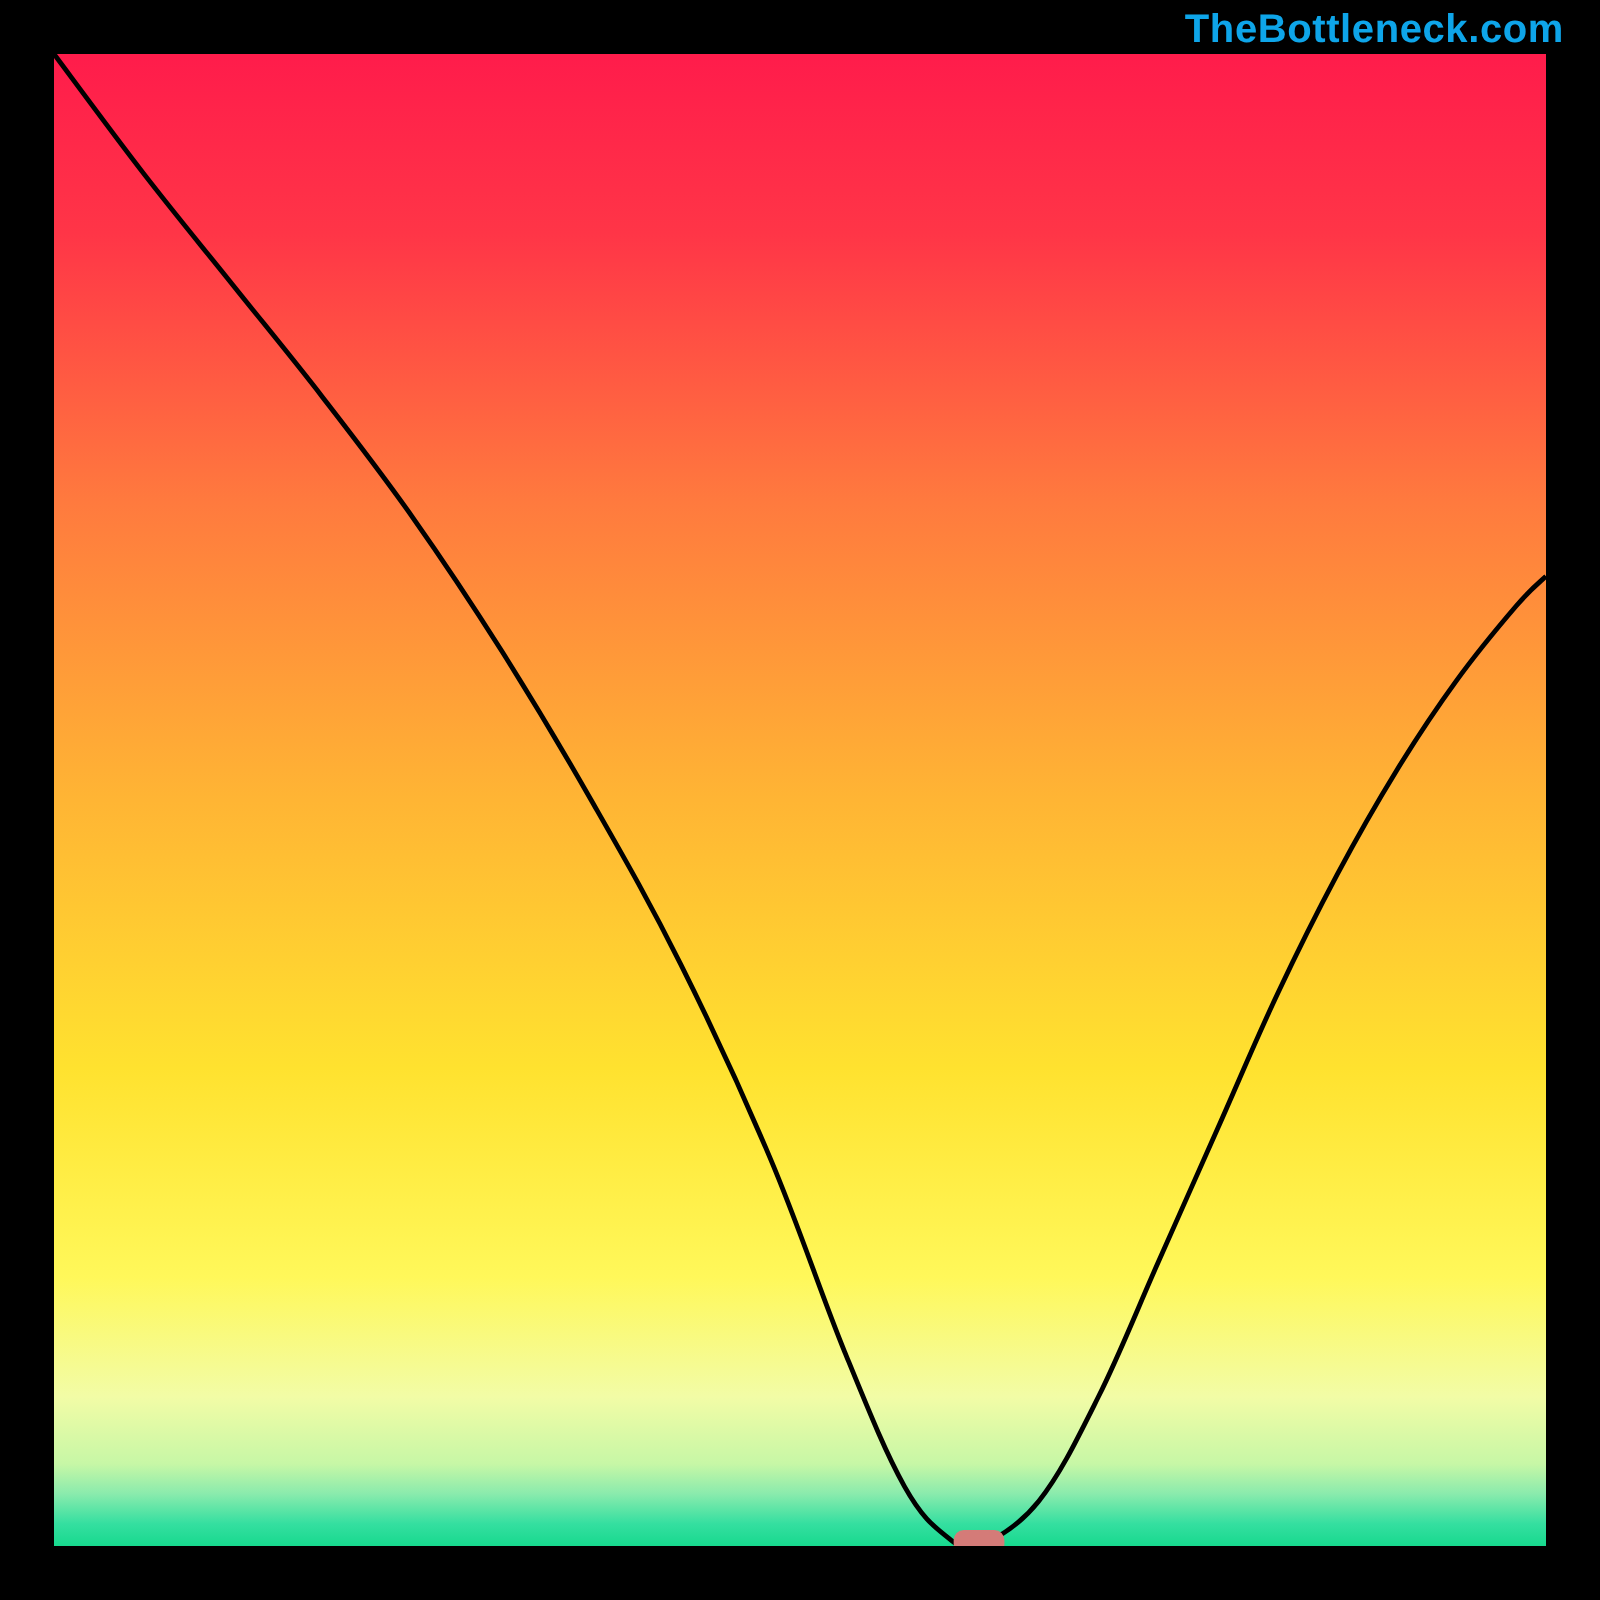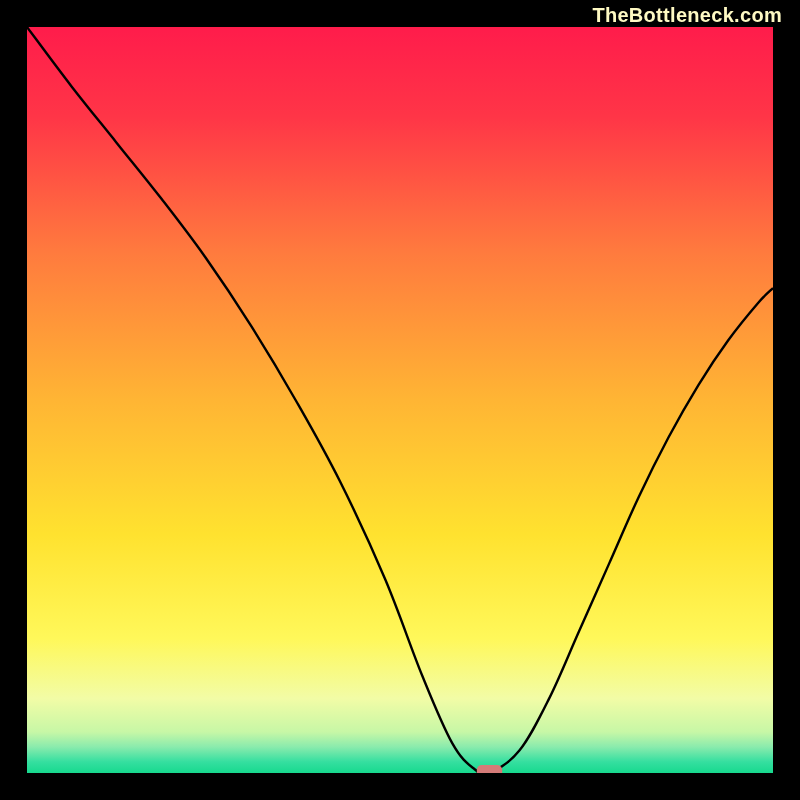--- a/index.html
+++ b/index.html
@@ -14,21 +14,21 @@
   .frame {
     position: relative;
     width: 800px;
     height: 800px;
     background: #000;
   }
   .watermark {
     position: absolute;
     top: 4px;
     right: 18px;
-    color: #fef9c3;
+    color: #0ea5e9;
     font-size: 20px;
     font-weight: 600;
     letter-spacing: 0.3px;
     z-index: 20;
     user-select: none;
   }
   .plot-wrap {
     position: absolute;
     left: 27px;
     top: 27px;

